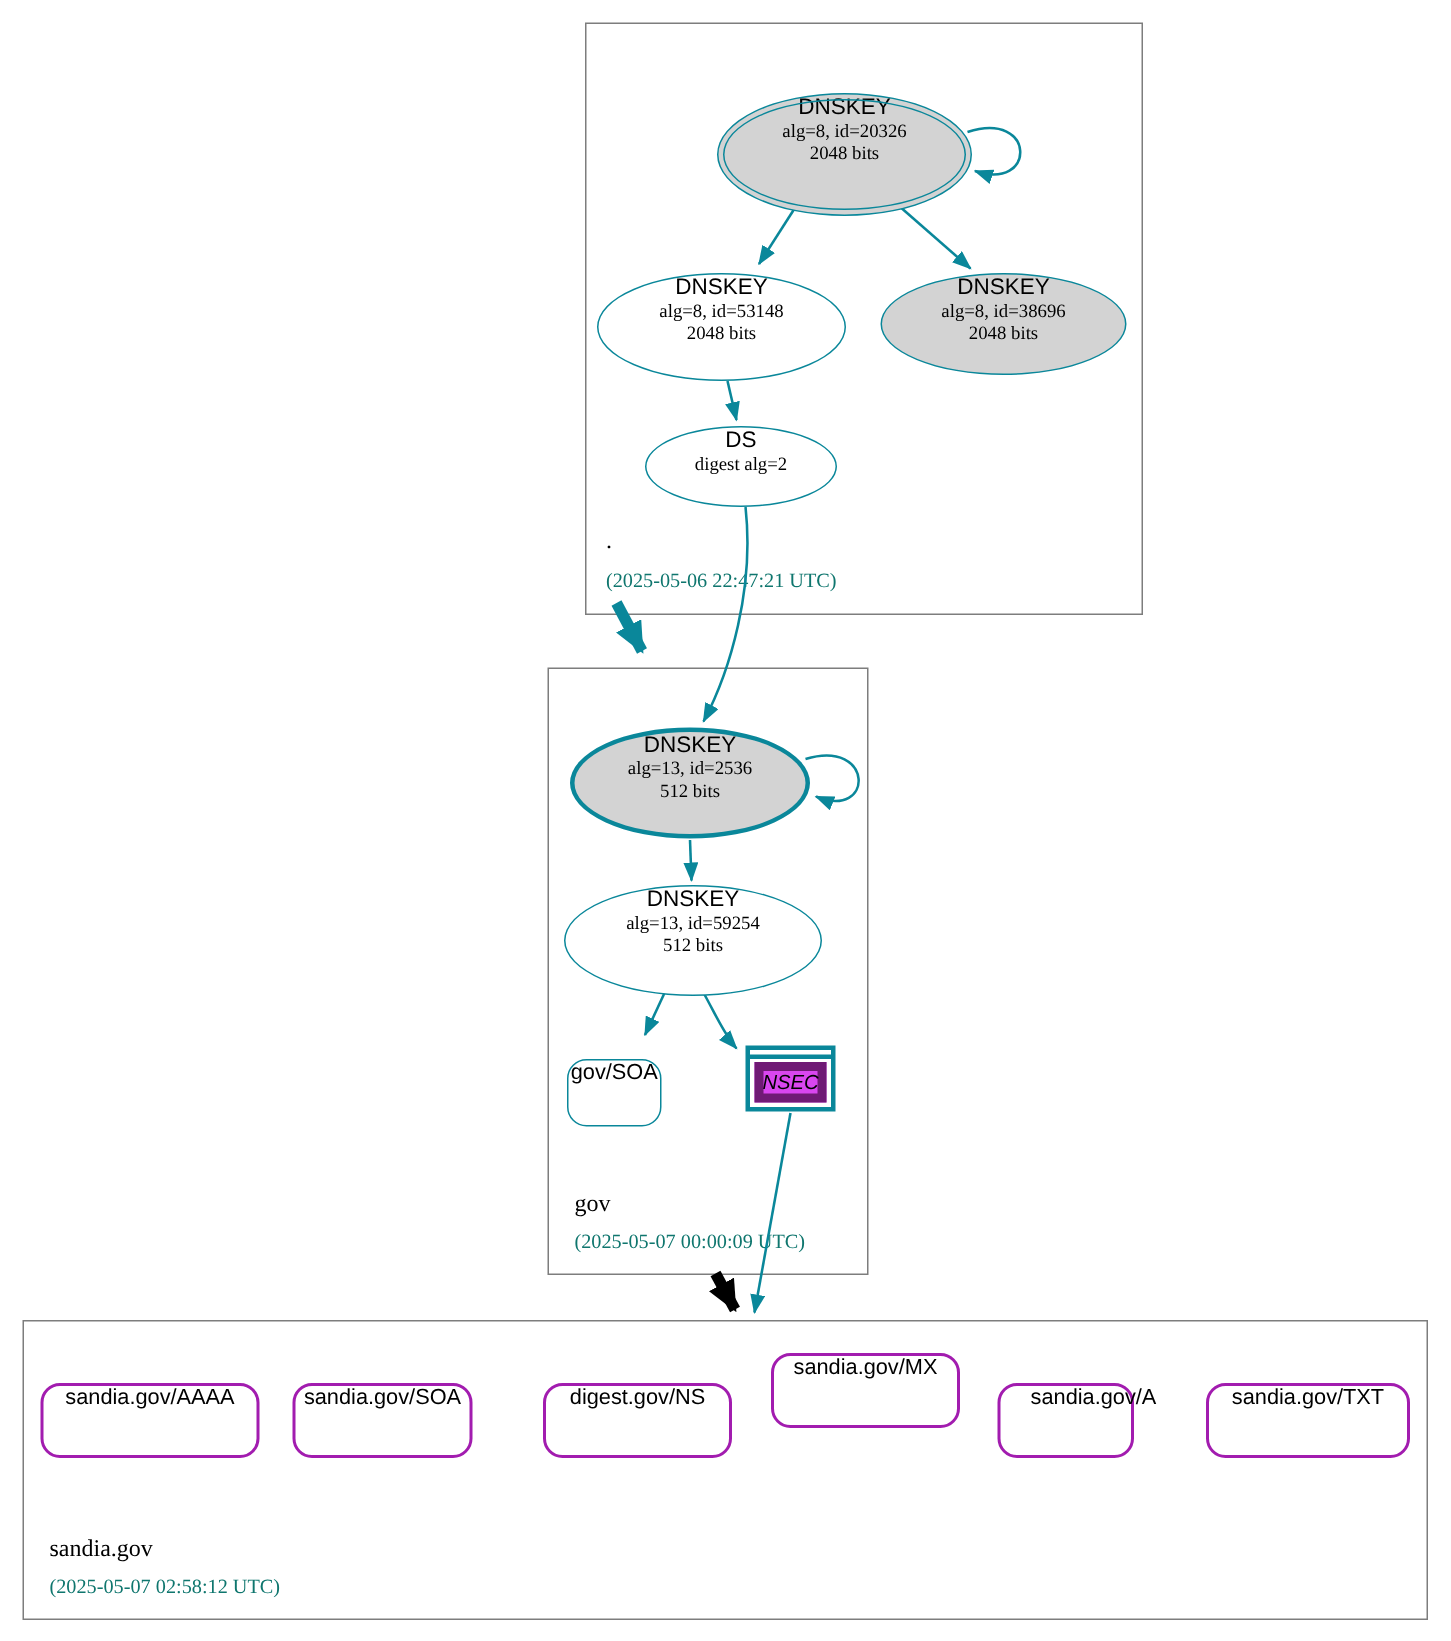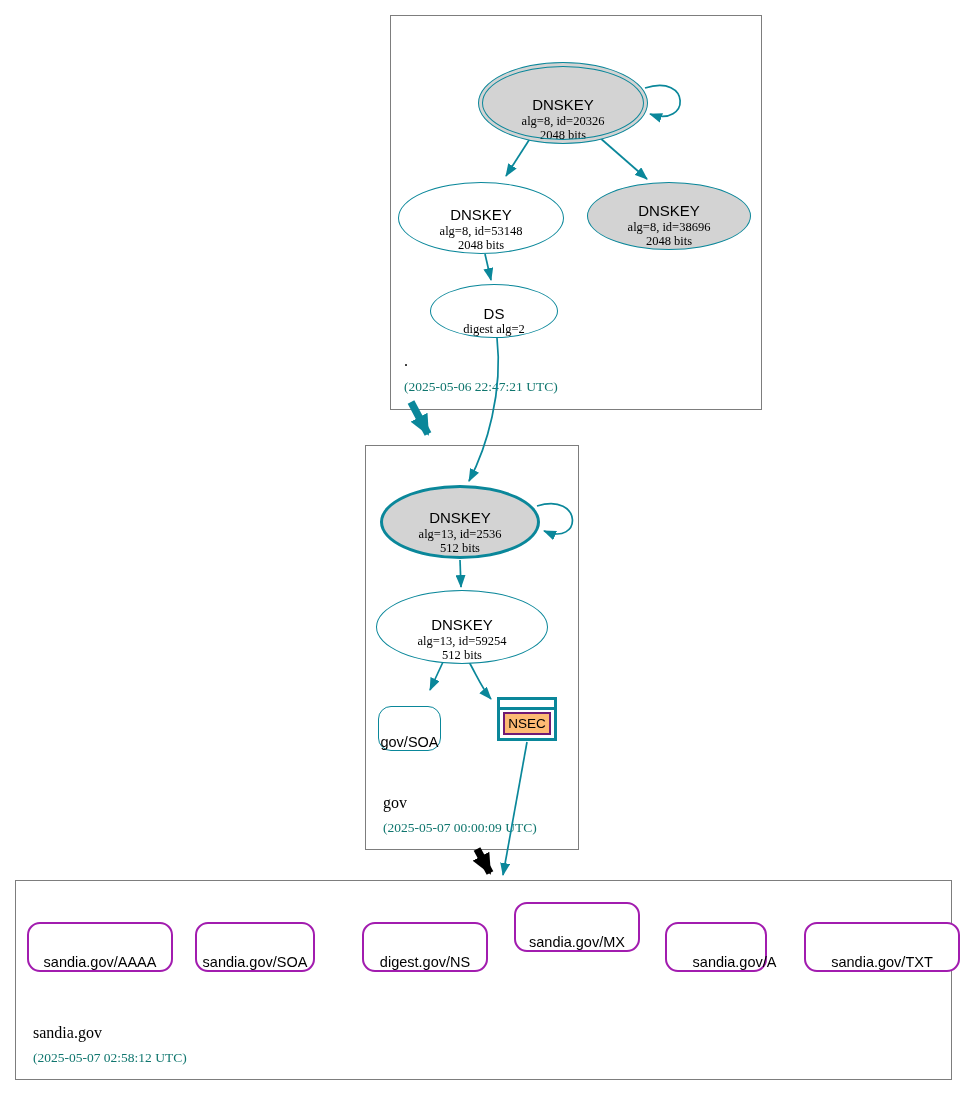--- a/index.html
+++ b/index.html
@@ -3,35 +3,35 @@
 <meta charset="utf-8">
 <style>
   html,body{margin:0;padding:0;background:#ffffff;}
   #canvas{position:relative;width:967px;height:1094px;background:#fff;
           font-family:"Liberation Sans",sans-serif;overflow:hidden;}
   .zone-box{position:absolute;border:1px solid #7d7d7d;background:transparent;}
   .zone-label{position:absolute;font-family:"Liberation Serif",serif;font-size:16px;color:#000;}
   .zone-ts{position:absolute;font-family:"Liberation Serif",serif;font-size:13.5px;color:#0f766e;}
   svg.edges{position:absolute;left:0;top:0;z-index:2;}
   .node{position:absolute;z-index:3;box-sizing:border-box;display:flex;flex-direction:column;
-        align-items:center;justify-content:flex-end;text-align:center;color:#000;}
+        align-items:center;justify-content:flex-start;text-align:center;color:#000;}
   .ellipse{border-radius:50%;border:1.6px solid #0a879a;background:#fff;}
   .ellipse.gray{background:#d3d3d3;}
   .ellipse.thick{border-width:3px;}
   .ellipse.double::after{content:"";position:absolute;inset:3px;border:1.8px solid #0a879a;
         border-radius:50%;pointer-events:none;}
   .ntitle{font-size:15px;line-height:1.15;}
   .nsub{font-family:"Liberation Serif",serif;font-size:12.5px;line-height:1.18;}
   .rrset{border-radius:13px;border:1.8px solid #0a879a;background:#fff;font-size:14.5px;}
   .rrset.black{border:2px solid #a21caf;}
   .nsec-node{position:absolute;z-index:3;box-sizing:border-box;border:3px solid #0a879a;
         background:#fff;display:flex;flex-direction:column;}
   .nsec-strip{height:7px;border-bottom:3px solid #0a879a;background:#fff;}
-  .nsec-cell{flex:1;margin:2px 3px 3px 3px;border:2px solid #701a75;display:flex;
-        align-items:center;justify-content:center;font-size:13.5px;background:#fdba74;}
+  .nsec-cell{flex:1;margin:2px 3px 3px 3px;border:6px solid #701a75;display:flex;
+        align-items:center;justify-content:center;font-size:13.5px;background:#d946ef;font-style:italic;}
 </style>
 </head>
 <body>
 
 <div id="canvas">
 
   <div class="zone-box" style="left:390px;top:15px;width:370px;height:393px;"></div>
   <div class="zone-box" style="left:365px;top:445px;width:212px;height:403px;"></div>
   <div class="zone-box" style="left:15px;top:880px;width:935px;height:198px;"></div>
 
@@ -121,20 +121,20 @@
   </div>
   <div class="node rrset black" style="left:195px;top:922px;width:120px;height:50px;">
     <span>sandia.gov/SOA</span>
   </div>
   <div class="node rrset black" style="left:362px;top:922px;width:126px;height:50px;">
     <span>digest.gov/NS</span>
   </div>
   <div class="node rrset black" style="left:514px;top:902px;width:126px;height:50px;">
     <span>sandia.gov/MX</span>
   </div>
-  <div class="node rrset black" style="left:665px;top:922px;width:102px;height:50px;padding-left:37px;">
+  <div class="node rrset black" style="left:665px;top:922px;width:91px;height:50px;padding-left:37px;">
     <span>sandia.gov/A</span>
   </div>
-  <div class="node rrset black" style="left:804px;top:922px;width:156px;height:50px;">
+  <div class="node rrset black" style="left:804px;top:922px;width:136px;height:50px;">
     <span>sandia.gov/TXT</span>
   </div>
 
 </div>
 
 </body></html>

